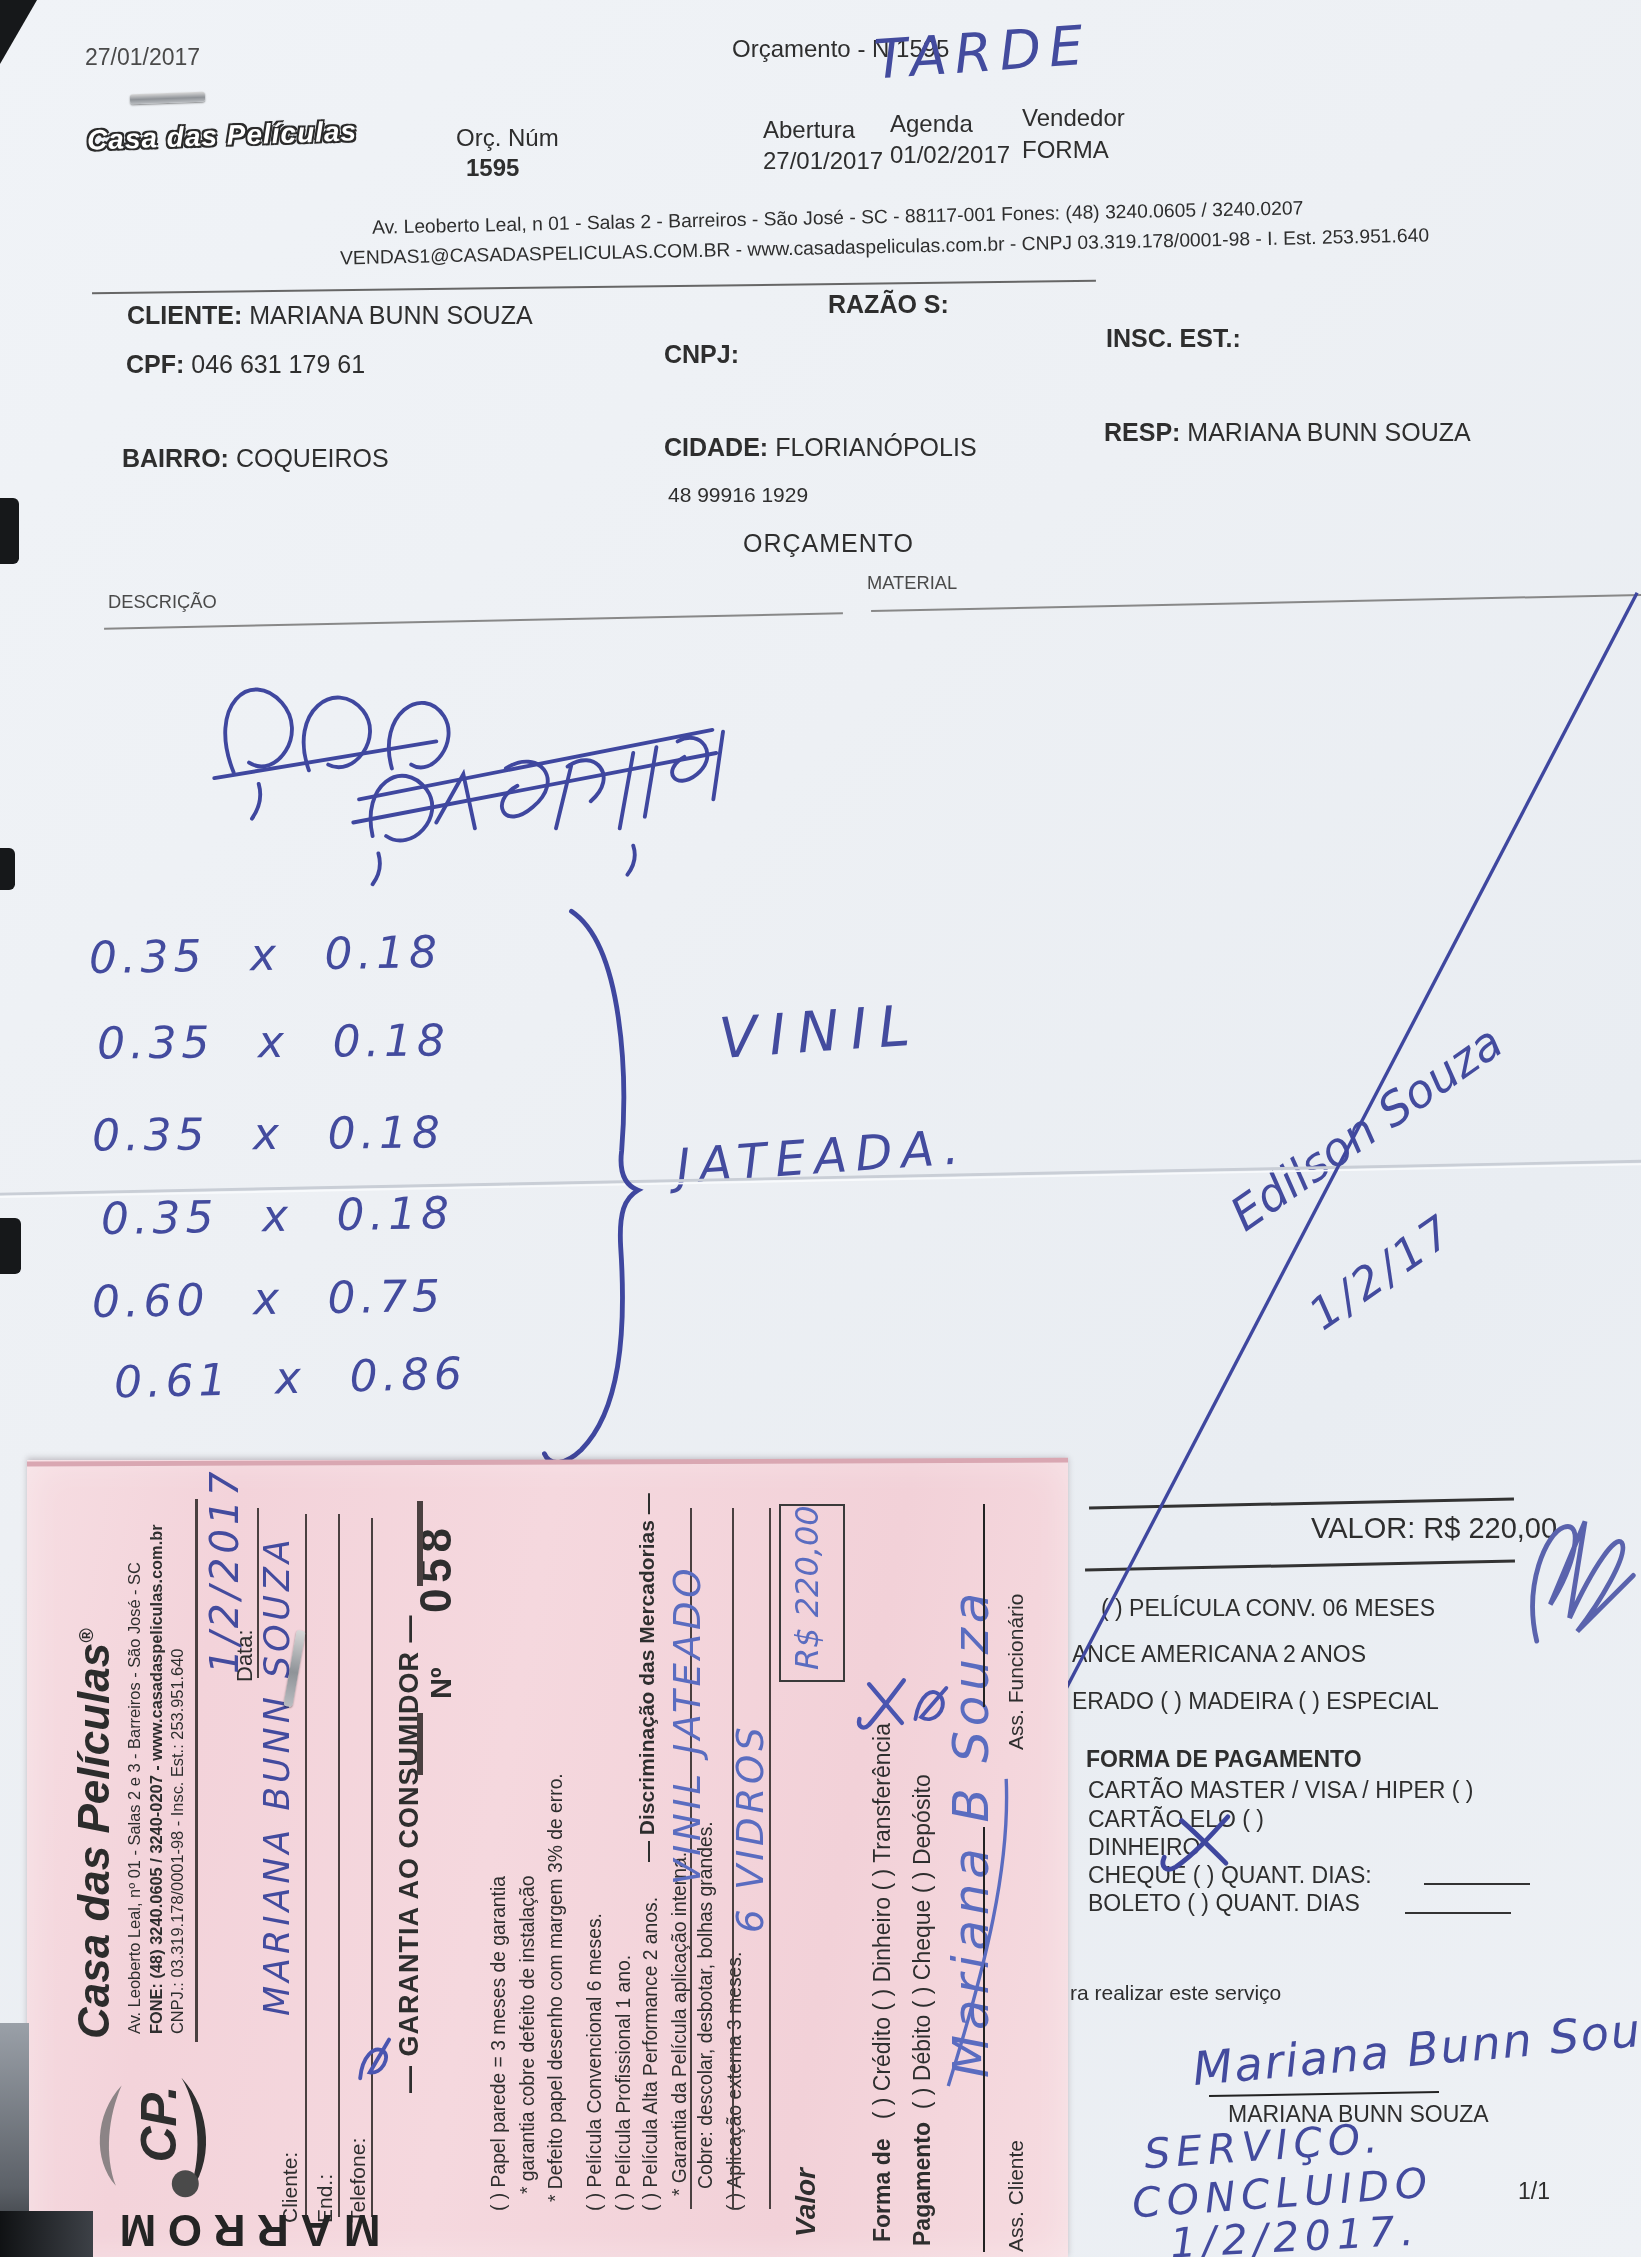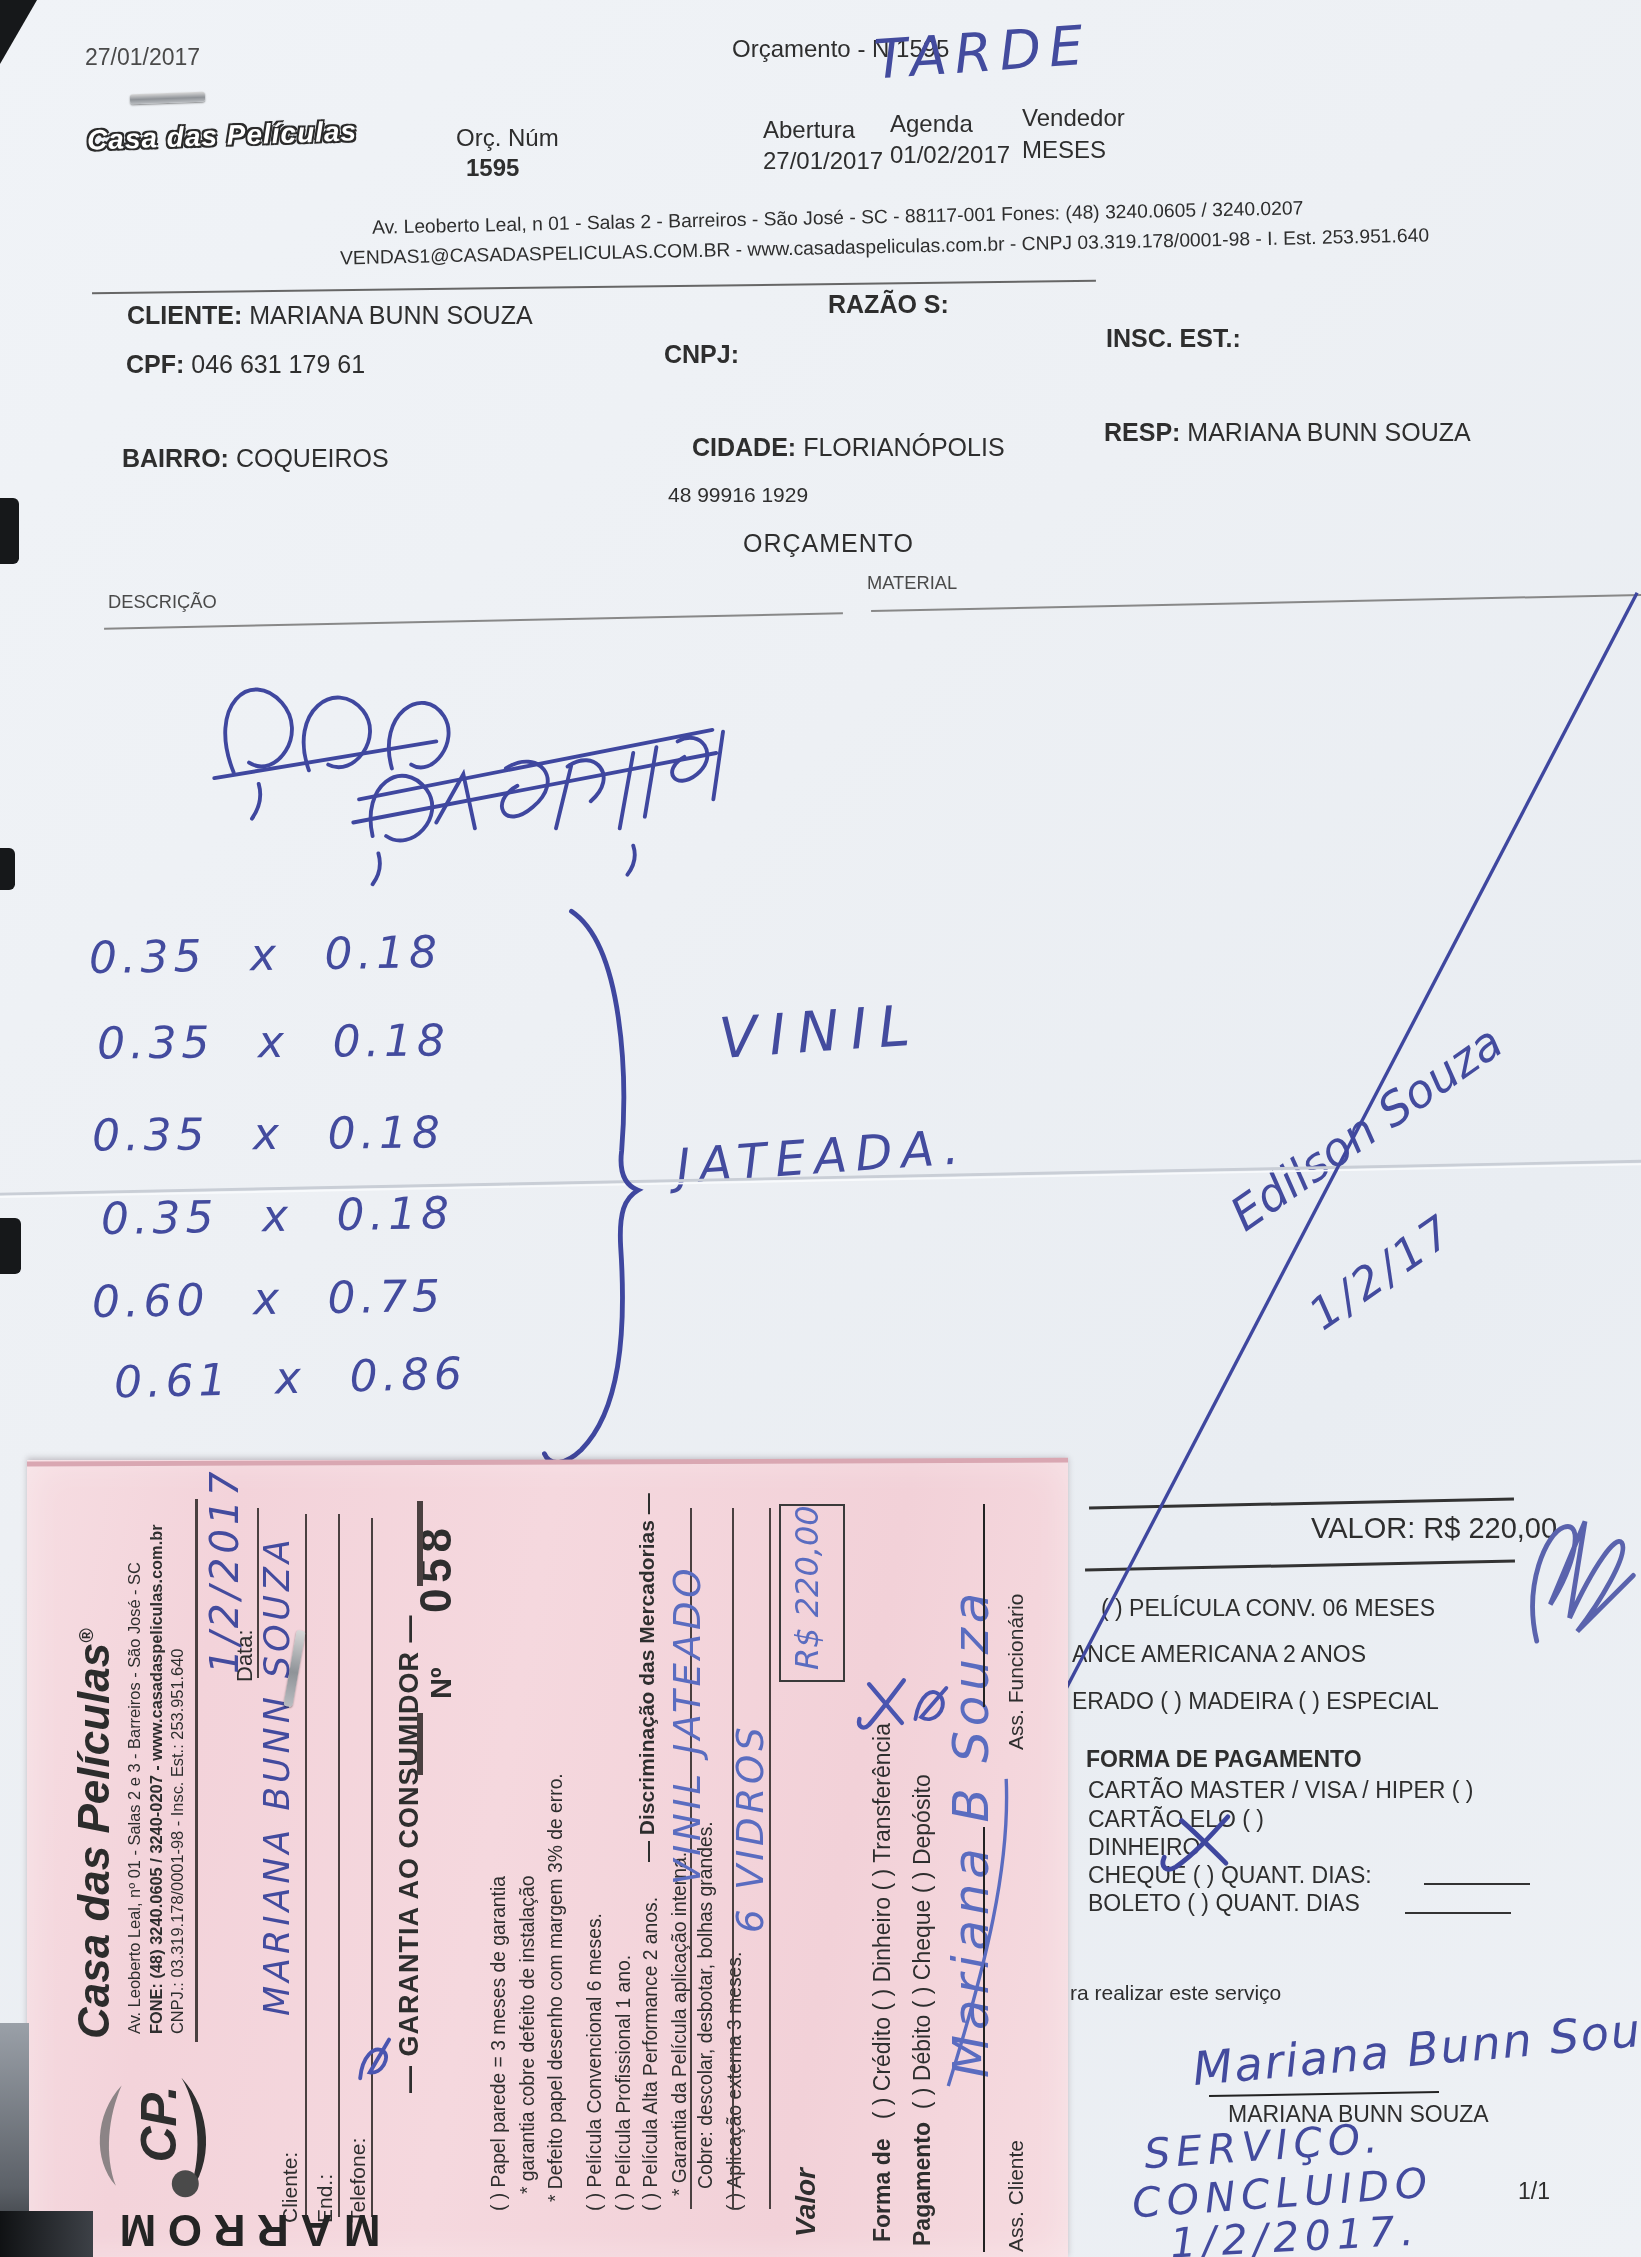--- a/index.html
+++ b/index.html
@@ -38,35 +38,35 @@
   <div class="abs print" style="left:732px;top:35px;font-size:24px;">Orçamento - N 1595</div>
   <div class="abs hand" style="left:874px;top:21px;font-size:54px;letter-spacing:7.7px;transform:rotate(-4deg);">TARDE</div>
 
   <div class="abs print" style="left:456px;top:124px;font-size:24px;">Orç. Núm</div>
   <div class="abs print b" style="left:466px;top:154px;font-size:24px;">1595</div>
   <div class="abs print" style="left:763px;top:116px;font-size:24px;">Abertura</div>
   <div class="abs print" style="left:763px;top:147px;font-size:24px;">27/01/2017</div>
   <div class="abs print" style="left:890px;top:110px;font-size:24px;">Agenda</div>
   <div class="abs print" style="left:890px;top:141px;font-size:24px;">01/02/2017</div>
   <div class="abs print" style="left:1022px;top:104px;font-size:24px;">Vendedor</div>
-  <div class="abs print" style="left:1022px;top:136px;font-size:24px;">MESES</div>
+  <div class="abs print" style="left:1022px;top:136px;font-size:24px;">FORMA</div>
 
   <div class="abs print" style="left:372px;top:207px;font-size:19.3px;transform:rotate(-1.2deg);">Av. Leoberto Leal, n 01 - Salas 2 - Barreiros - São José - SC - 88117-001 Fones: (48) 3240.0605 / 3240.0207</div>
   <div class="abs print" style="left:340px;top:236px;font-size:19.3px;transform:rotate(-1.2deg);">VENDAS1@CASADASPELICULAS.COM.BR - www.casadaspeliculas.com.br - CNPJ 03.319.178/0001-98 - I. Est. 253.951.640</div>
 
   <div class="rule" style="left:92px;top:286px;width:1004px;height:1.9px;transform:rotate(-0.7deg);background:#666;"></div>
 
   <div class="abs print" style="left:127px;top:301px;font-size:25px;"><span class="b">CLIENTE:</span> <span>MARIANA BUNN SOUZA</span></div>
   <div class="abs print b" style="left:828px;top:290px;font-size:25px;">RAZÃO S:</div>
   <div class="abs print b" style="left:1106px;top:324px;font-size:25px;">INSC. EST.:</div>
   <div class="abs print" style="left:126px;top:350px;font-size:25px;"><span class="b">CPF:</span> <span>046 631 179 61</span></div>
   <div class="abs print b" style="left:664px;top:340px;font-size:25px;">CNPJ:</div>
   <div class="abs print" style="left:1104px;top:406px;font-size:25px;margin-top:12px;"><span class="b">RESP:</span> <span>MARIANA BUNN SOUZA</span></div>
   <div class="abs print" style="left:122px;top:444px;font-size:25px;"><span class="b">BAIRRO:</span> <span>COQUEIROS</span></div>
-  <div class="abs print" style="left:664px;top:433px;font-size:25px;margin-left:28px;"><span class="b">CIDADE:</span> <span>FLORIANÓPOLIS</span></div>
+  <div class="abs print" style="left:664px;top:433px;font-size:25px;"><span class="b">CIDADE:</span> <span>FLORIANÓPOLIS</span></div>
   <div class="abs print" style="left:668px;top:483px;font-size:21px;">48 99916 1929</div>
 
   <div class="abs print" style="left:743px;top:529px;font-size:25px;letter-spacing:1px;">ORÇAMENTO</div>
   <div class="abs print dim" style="left:108px;top:591px;font-size:18.3px;">DESCRIÇÃO</div>
   <div class="rule" style="left:104px;top:620px;width:739px;height:1.9px;transform:rotate(-1.2deg);background:#888;"></div>
   <div class="abs print dim" style="left:867px;top:572px;font-size:18.3px;">MATERIAL</div>
   <div class="rule" style="left:871px;top:602px;width:772px;height:1.9px;transform:rotate(-1.2deg);background:#888;"></div>
 
   <div class="abs hand" style="left:89px;top:929px;font-size:44px;letter-spacing:4.8px;word-spacing:25px;transform:rotate(-1deg);">0.35 x 0.18</div>
   <div class="abs hand" style="left:97px;top:1016px;font-size:44px;letter-spacing:4.8px;word-spacing:25px;transform:rotate(-0.5deg);">0.35 x 0.18</div>

